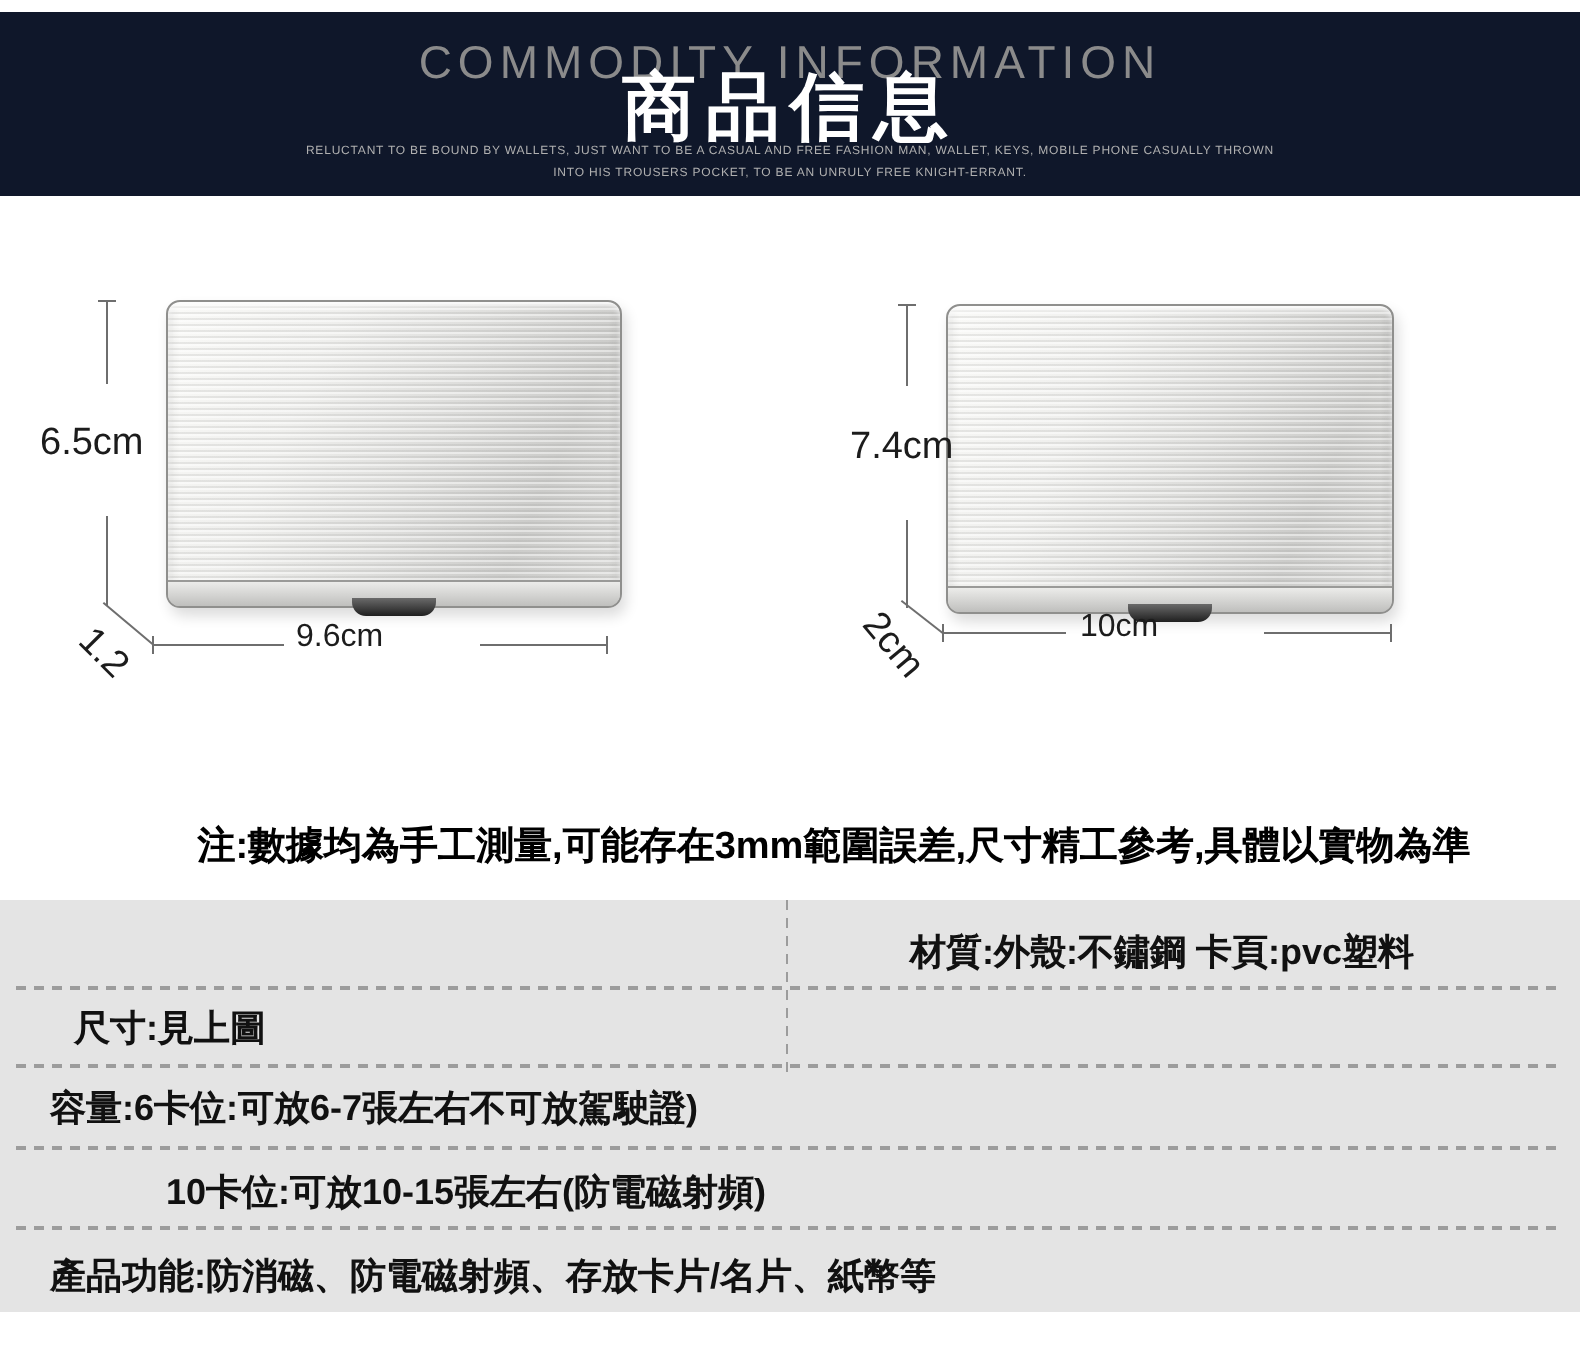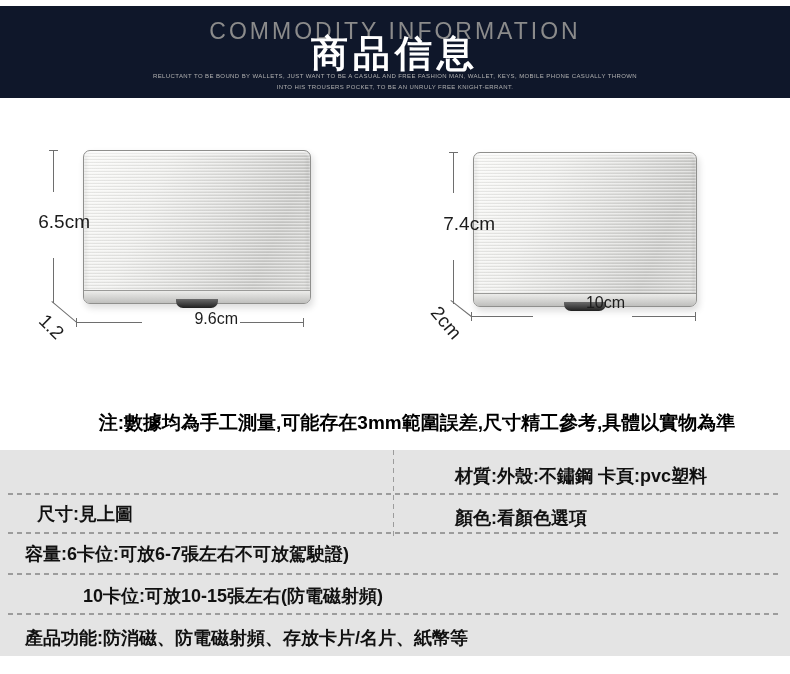--- a/index.html
+++ b/index.html
@@ -41,21 +41,21 @@
     width:42px;height:9px;border-radius:0 0 7px 7px;
     background:linear-gradient(180deg,#6a6a6a,#1f1f1f);
   }
   
   .dim-h{position:absolute;height:1px;background:#6e6e6e;}
   .dim-v{position:absolute;width:1px;background:#6e6e6e;}
   .tick-h{position:absolute;width:9px;height:1px;background:#6e6e6e;}
   .tick-v{position:absolute;width:1px;height:9px;background:#6e6e6e;}
   .dim-label{
     position:absolute;color:#1c1c1c;font-size:19px;font-weight:500;
-    text-align:right;white-space:nowrap;
+    text-align:left;white-space:nowrap;
   }
   .dim-label.w{font-size:16px;}
   .diag{position:absolute;height:1px;background:#6e6e6e;transform-origin:0 0;}
   .depth-label{position:absolute;color:#1c1c1c;font-size:19px;font-weight:500;white-space:nowrap;transform-origin:center;}
   
   .note{
     position:absolute;left:0;top:410px;width:790px;text-align:center;
     color:#000;font-size:19px;font-weight:700;white-space:nowrap;padding-left:22px;
   }
   
@@ -109,38 +109,37 @@
       <div class="case-base"></div>
       <div class="case-latch"></div>
     </div>
     <div class="tick-h" style="left:449px;top:152px;"></div>
     <div class="dim-v" style="left:453px;top:153px;height:40px;"></div>
     <div class="dim-label" style="left:425px;top:213px;width:70px;">7.4cm</div>
     <div class="dim-v" style="left:453px;top:260px;height:44px;"></div>
 
     <div class="tick-v" style="left:471px;top:312px;"></div>
     <div class="dim-h" style="left:472px;top:316px;width:61px;"></div>
-    <div class="dim-label w" style="left:540px;top:294px;width:85px;">10cm</div>
+    <div class="dim-label w" style="left:540px;top:305px;width:85px;">10cm</div>
     <div class="dim-h" style="left:632px;top:316px;width:63px;"></div>
     <div class="tick-v" style="left:695px;top:312px;"></div>
 
     <div class="diag" style="left:451px;top:300px;width:27px;transform:rotate(38deg);"></div>
     <div class="depth-label" style="left:428px;top:312px;transform:rotate(50deg);">2cm</div>
   </div>
 
   <div class="note">注:數據均為手工測量,可能存在3mm範圍誤差,尺寸精工參考,具體以實物為準</div>
 
   <div class="spec">
     <div class="dash-v"></div>
 
     <div class="spec-cell" style="left:455px;top:14px;">材質:外殼:不鏽鋼 卡頁:pvc塑料</div>
     <div class="dash-h" style="top:43px;"></div>
 
     <div class="spec-cell" style="left:25px;top:52px;margin-left:12px;">尺寸:見上圖</div>
-    <div class="spec-cell" style="left:455px;top:56px;">顏色:看顏色選項</div>
     <div class="dash-h" style="top:82px;"></div>
 
     <div class="spec-cell" style="left:25px;top:92px;">容量:6卡位:可放6-7張左右不可放駕駛證)</div>
     <div class="dash-h" style="top:123px;"></div>
 
     <div class="spec-cell" style="left:83px;top:134px;">10卡位:可放10-15張左右(防電磁射頻)</div>
     <div class="dash-h" style="top:163px;"></div>
 
     <div class="spec-cell" style="left:25px;top:176px;">產品功能:防消磁、防電磁射頻、存放卡片/名片、紙幣等</div>
   </div>

